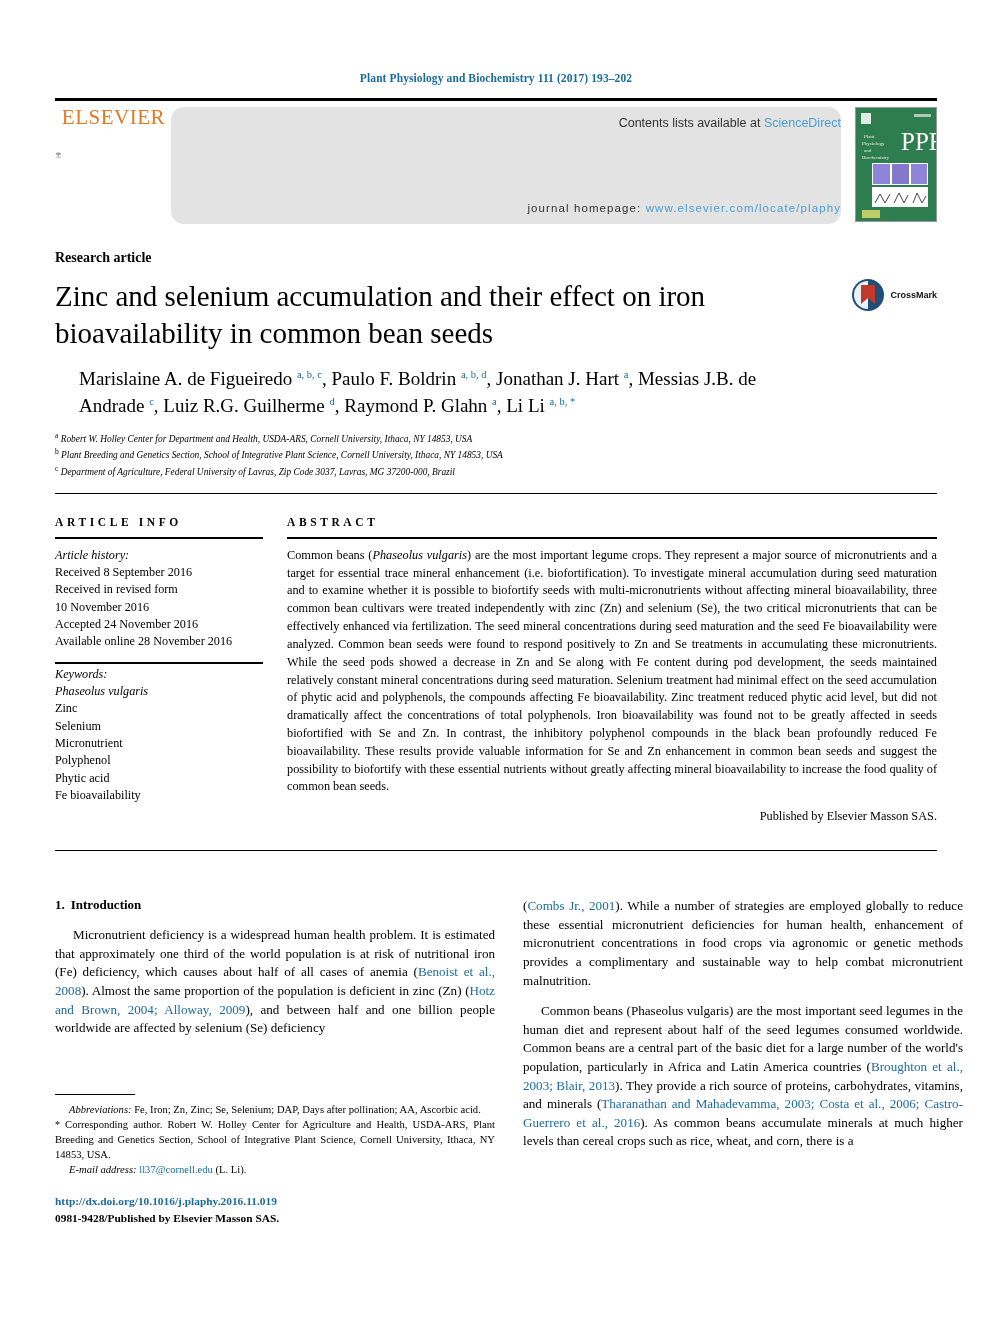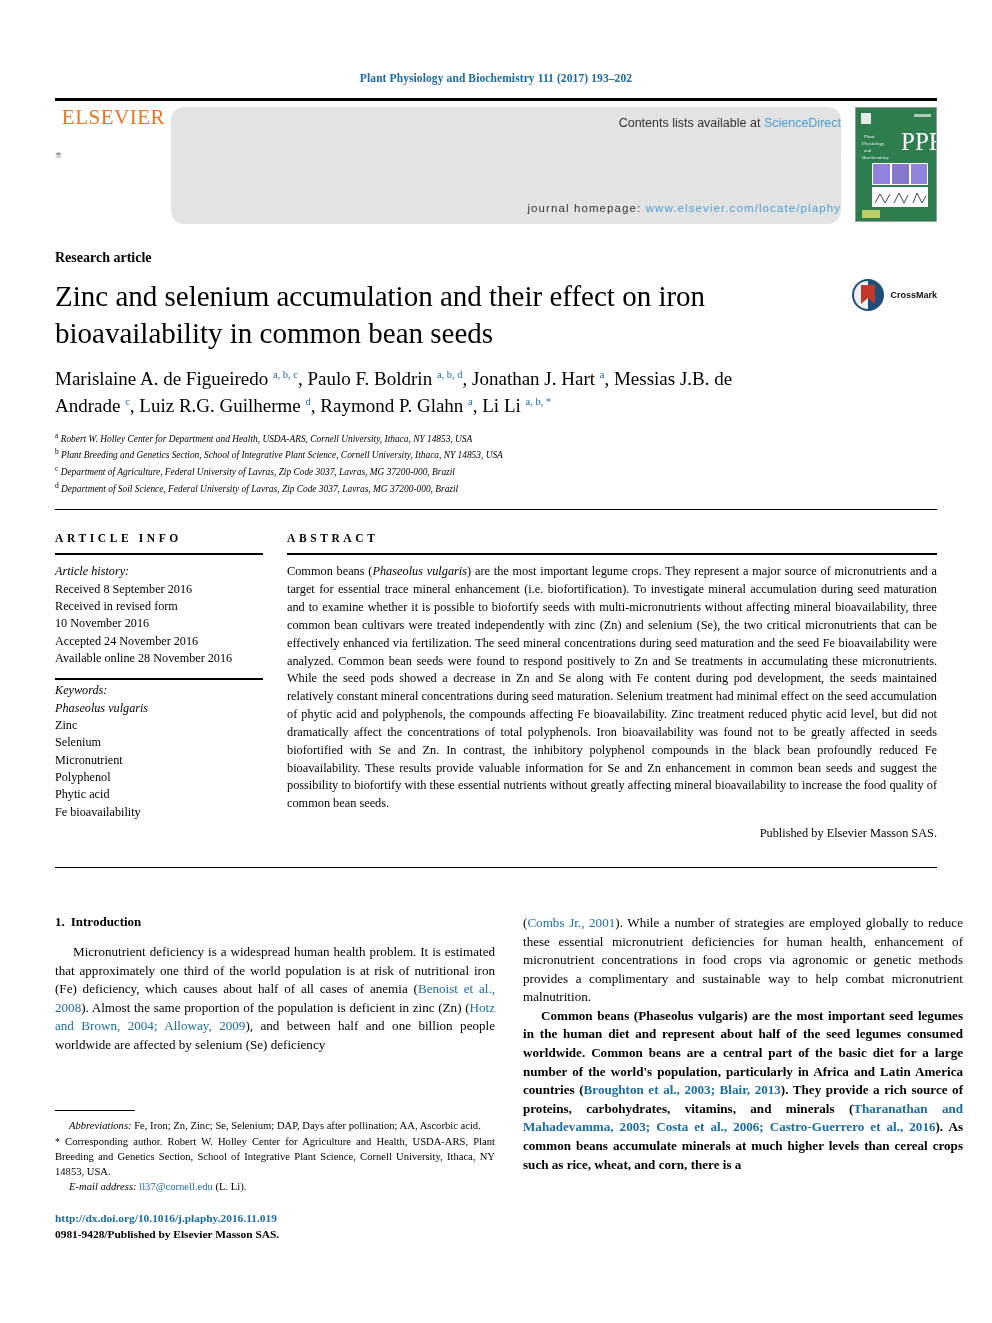--- a/index.html
+++ b/index.html
@@ -137,20 +137,21 @@
     font-size: 9px;
     font-weight: bold;
     color: #111;
   }
 
   .authors {
     font-size: 19px;
     line-height: 1.42;
     margin-top: 14px;
     max-width: 720px;
+    margin-left: 24px;
   }
   .authors sup { color: #1a6ba0; font-size: 10.5px; }
 
   .affiliations {
     margin-top: 10px;
     font-size: 9.4px;
     font-style: italic;
     line-height: 1.55;
   }
   .affiliations sup { font-style: normal; font-size: 7.5px; }
@@ -209,21 +210,21 @@
     margin: 0 0 13px 0;
   }
   h2.sec .num { margin-right: 6px; }
   p.para {
     font-size: 13.1px;
     line-height: 1.42;
     text-align: justify;
     margin: 0 0 0 0;
     text-indent: 18px;
   }
-  p.para + p.para { margin-top: 0; font-weight: bold; }
+  p.para + p.para { margin-top: 12px; }
   a.ref, .ref {
     color: #1a6ba0;
     text-decoration: none;
   }
 
   
   .footnotes {
     margin-top: 56px;
   }
   .fn-rule { border-top: 1px solid #000; width: 80px; margin-bottom: 7px; }
@@ -315,21 +316,20 @@
       <span class="crossmark-label">CrossMark</span>
     </div>
   </div>
 
   <div class="authors">Marislaine A. de Figueiredo <sup>a, b, c</sup>, Paulo F. Boldrin <sup>a, b, d</sup>, Jonathan J. Hart <sup>a</sup>, Messias J.B. de Andrade <sup>c</sup>, Luiz R.G. Guilherme <sup>d</sup>, Raymond P. Glahn <sup>a</sup>, Li Li <sup>a, b, *</sup></div>
 
   <div class="affiliations">
     <div><sup>a</sup> <span>Robert W. Holley Center for Department and Health, USDA-ARS, Cornell University, Ithaca, NY 14853, USA</span></div>
     <div><sup>b</sup> <span>Plant Breeding and Genetics Section, School of Integrative Plant Science, Cornell University, Ithaca, NY 14853, USA</span></div>
     <div><sup>c</sup> <span>Department of Agriculture, Federal University of Lavras, Zip Code 3037, Lavras, MG 37200-000, Brazil</span></div>
-    <div><sup>d</sup> <span>Department of Soil Science, Federal University of Lavras, Zip Code 3037, Lavras, MG 37200-000, Brazil</span></div>
   </div>
 
   <div class="rule-thin"></div>
 
   <div class="info-abstract">
 
     <div class="col-info">
       <div class="section-head">ARTICLE INFO</div>
       <div class="hr-black"></div>
       <div class="history">

